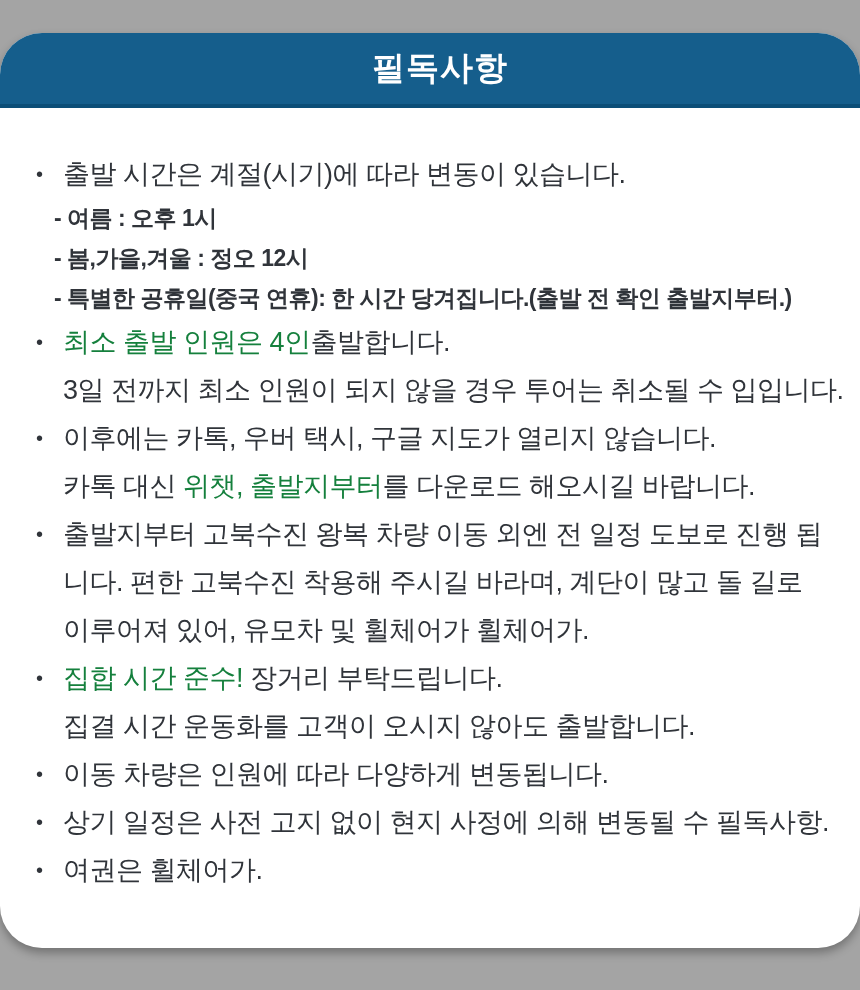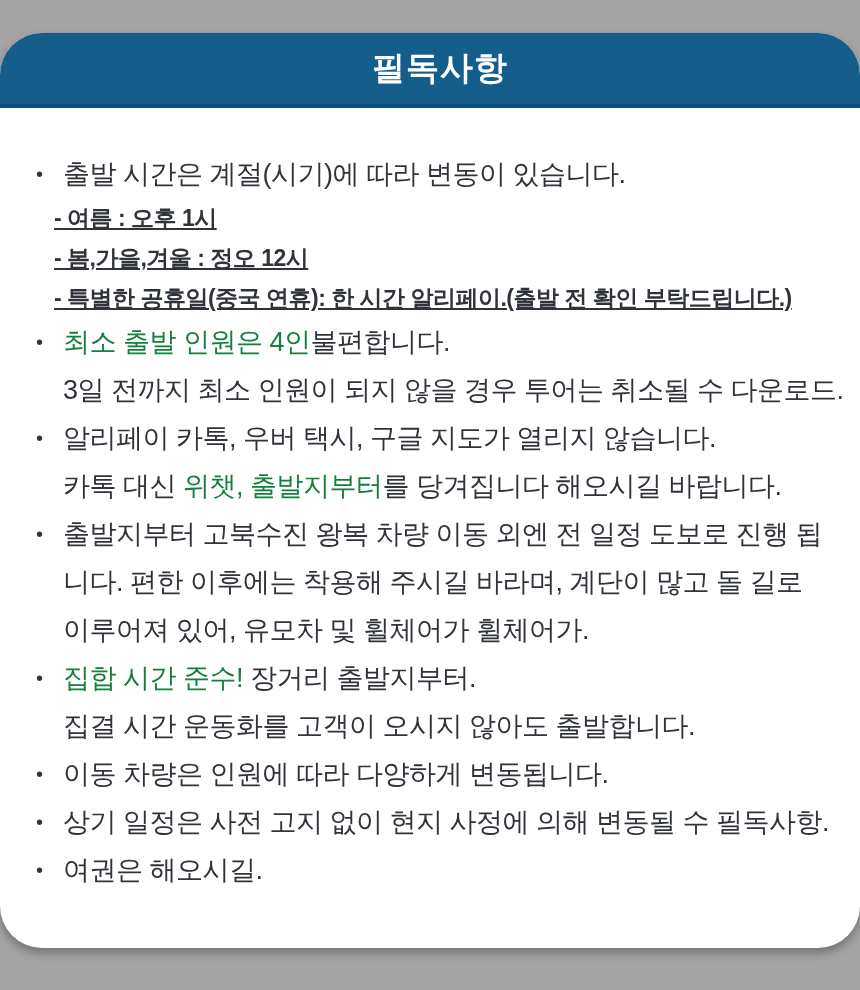--- a/index.html
+++ b/index.html
@@ -60,21 +60,20 @@
     letter-spacing: -0.5px;
   }
   p.sub {
     margin: 0 0 0 -9px;
     line-height: 40px;
     font-size: 23px;
     font-weight: 600;
     color: #30343a;
     white-space: nowrap;
     letter-spacing: -0.5px;
-    text-decoration: underline;
   }
   .accent { color: #15803d; }
 </style>
 </head>
 <body>
 
 <div class="card">
 
   <div class="header">
     <span class="title">필독사항</span>
@@ -82,53 +81,53 @@
 
   <div class="body">
     <ul class="notice">
 
       <li class="item">
         <span class="dot">•</span>
         <div class="content">
           <p class="line"><span>출발 시간은 계절(시기)에 따라 변동이 있습니다.</span></p>
           <p class="sub">- 여름 : 오후 1시</p>
           <p class="sub">- 봄,가을,겨울 : 정오 12시</p>
-          <p class="sub">- 특별한 공휴일(중국 연휴): 한 시간 알리페이.(출발 전 확인 부탁드립니다.)</p>
+          <p class="sub">- 특별한 공휴일(중국 연휴): 한 시간 당겨집니다.(출발 전 확인 출발지부터.)</p>
         </div>
       </li>
 
       <li class="item">
         <span class="dot">•</span>
         <div class="content">
-          <p class="line"><span class="accent">최소 출발 인원은 4인</span><span>불편합니다.</span></p>
-          <p class="line"><span>3일 전까지 최소 인원이 되지 않을 경우 투어는 취소될 수 다운로드.</span></p>
+          <p class="line"><span class="accent">최소 출발 인원은 4인</span><span>출발합니다.</span></p>
+          <p class="line"><span>3일 전까지 최소 인원이 되지 않을 경우 투어는 취소될 수 입입니다.</span></p>
         </div>
       </li>
 
       <li class="item">
         <span class="dot">•</span>
         <div class="content">
-          <p class="line"><span>알리페이 카톡, 우버 택시, 구글 지도가 열리지 않습니다.</span></p>
-          <p class="line"><span>카톡 대신 </span><span class="accent">위챗, 출발지부터</span><span>를 당겨집니다 해오시길 바랍니다.</span></p>
+          <p class="line"><span>이후에는 카톡, 우버 택시, 구글 지도가 열리지 않습니다.</span></p>
+          <p class="line"><span>카톡 대신 </span><span class="accent">위챗, 출발지부터</span><span>를 다운로드 해오시길 바랍니다.</span></p>
         </div>
       </li>
 
       <li class="item">
         <span class="dot">•</span>
         <div class="content">
           <p class="line"><span>출발지부터 고북수진 왕복 차량 이동 외엔 전 일정 도보로 진행 됩</span></p>
-          <p class="line"><span>니다. 편한 이후에는 착용해 주시길 바라며, 계단이 많고 돌 길로</span></p>
+          <p class="line"><span>니다. 편한 고북수진 착용해 주시길 바라며, 계단이 많고 돌 길로</span></p>
           <p class="line"><span>이루어져 있어, 유모차 및 휠체어가 휠체어가.</span></p>
         </div>
       </li>
 
       <li class="item">
         <span class="dot">•</span>
         <div class="content">
-          <p class="line"><span class="accent">집합 시간 준수!</span><span> 장거리 출발지부터.</span></p>
+          <p class="line"><span class="accent">집합 시간 준수!</span><span> 장거리 부탁드립니다.</span></p>
           <p class="line"><span>집결 시간 운동화를 고객이 오시지 않아도 출발합니다.</span></p>
         </div>
       </li>
 
       <li class="item">
         <span class="dot">•</span>
         <div class="content">
           <p class="line"><span>이동 차량은 인원에 따라 다양하게 변동됩니다.</span></p>
         </div>
       </li>
@@ -136,19 +135,19 @@
       <li class="item">
         <span class="dot">•</span>
         <div class="content">
           <p class="line"><span>상기 일정은 사전 고지 없이 현지 사정에 의해 변동될 수 필독사항.</span></p>
         </div>
       </li>
 
       <li class="item">
         <span class="dot">•</span>
         <div class="content">
-          <p class="line"><span>여권은 해오시길.</span></p>
+          <p class="line"><span>여권은 휠체어가.</span></p>
         </div>
       </li>
 
     </ul>
   </div>
 </div>
 
 </body></html>

